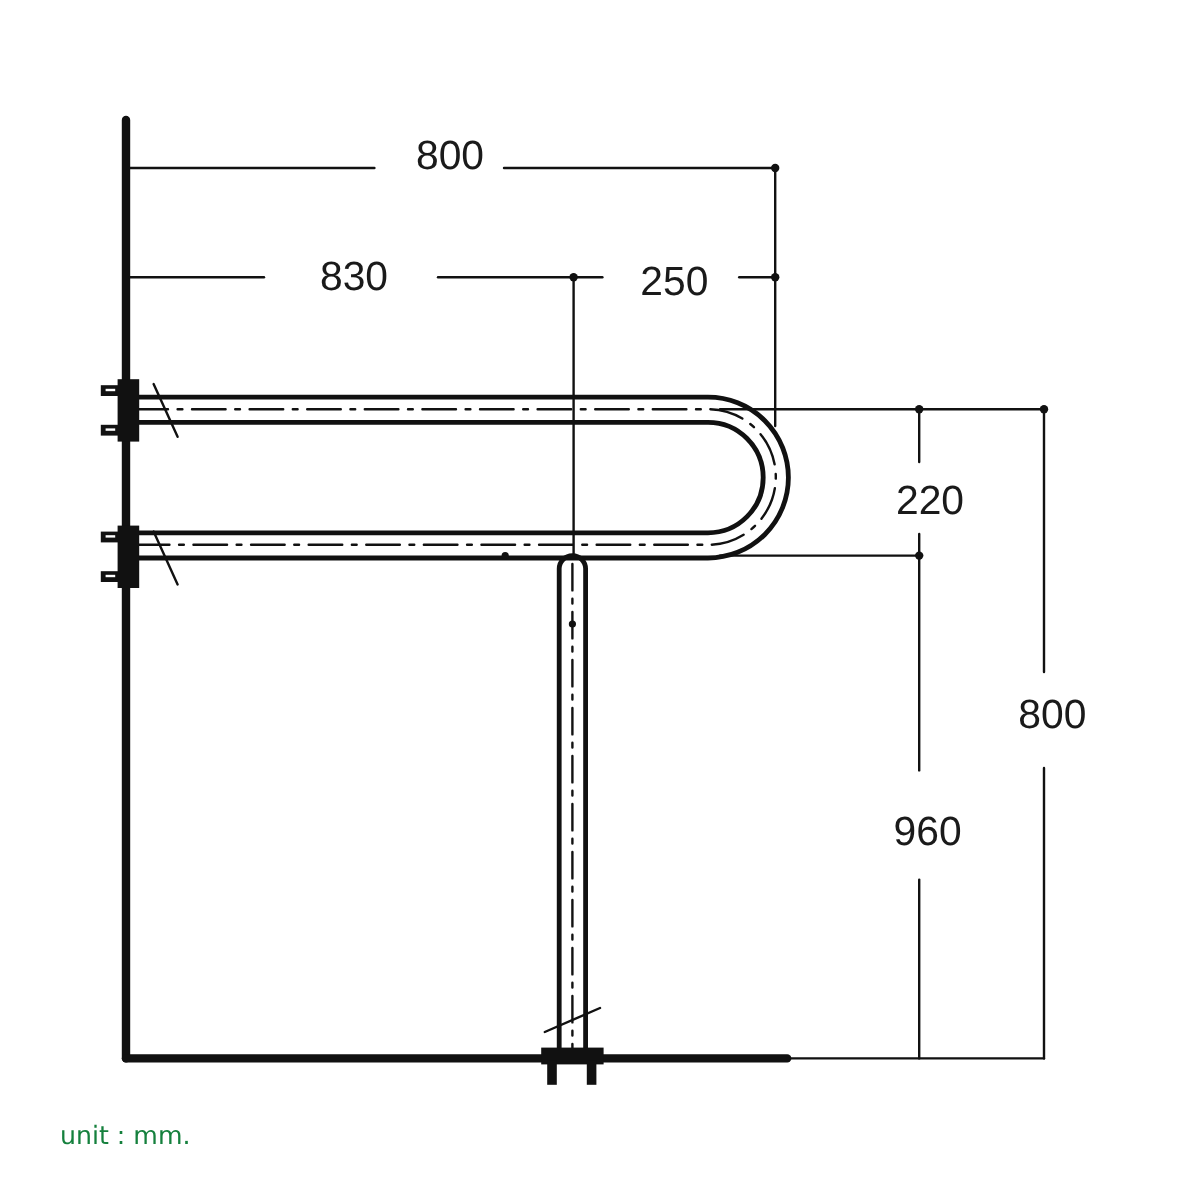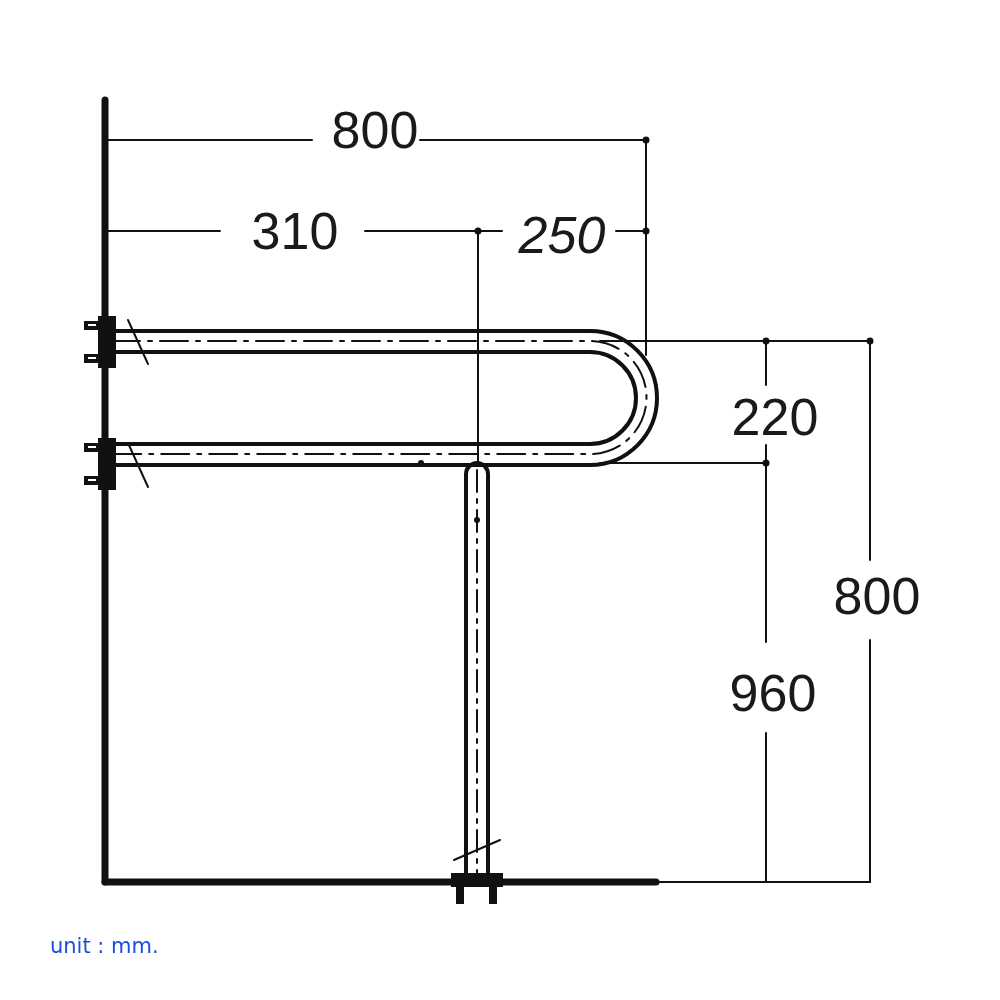--- a/index.html
+++ b/index.html
@@ -1,33 +1,33 @@
 <!DOCTYPE html>
 <html><head>
 <meta charset="utf-8">
 <style>
   html, body { margin: 0; padding: 0; background: #ffffff; }
   body { width: 1000px; height: 1000px; position: relative; overflow: hidden; }
   svg { position: absolute; left: 0; top: 0; }
   .dim-label {
     position: absolute;
     font-family: "Liberation Sans", sans-serif;
-    font-size: 52px;
+    font-size: 34px;
     color: #1a1a1a;
     line-height: 1;
     white-space: nowrap;
     transform: translate(-50%, -50%);
     background: transparent;
   }
   .unit-label {
     position: absolute;
     left: 50px; top: 934px;
     font-family: "DejaVu Sans", sans-serif;
     font-size: 21px;
-    color: #1d4ed8;
+    color: #15803d;
   }
 </style>
 </head>
 <body>
 
 <svg width="1000" height="1000" viewBox="0 0 1000 1000">
   <g fill="none" stroke="#111" stroke-linecap="round">
 
     <line x1="105" y1="100" x2="105" y2="882" stroke-width="7"></line>
 
@@ -92,19 +92,19 @@
   </g>
 
   <g fill="#111">
     <rect x="451" y="873" width="52" height="14"></rect>
     <rect x="456" y="884" width="8" height="20"></rect>
     <rect x="489" y="884" width="8" height="20"></rect>
   </g>
 </svg>
 
 <div class="dim-label" style="left:375px; top:130px;">800</div>
-<div class="dim-label" style="left:295px; top:231px;">310</div>
-<div class="dim-label" style="left:562px; top:235px;font-style:italic;">250</div>
+<div class="dim-label" style="left:295px; top:231px;">830</div>
+<div class="dim-label" style="left:562px; top:235px;">250</div>
 <div class="dim-label" style="left:775px; top:417px;">220</div>
 <div class="dim-label" style="left:877px; top:596px;">800</div>
 <div class="dim-label" style="left:773px; top:693px;">960</div>
 
 <div class="unit-label">unit : mm.</div>
 
 </body></html>

